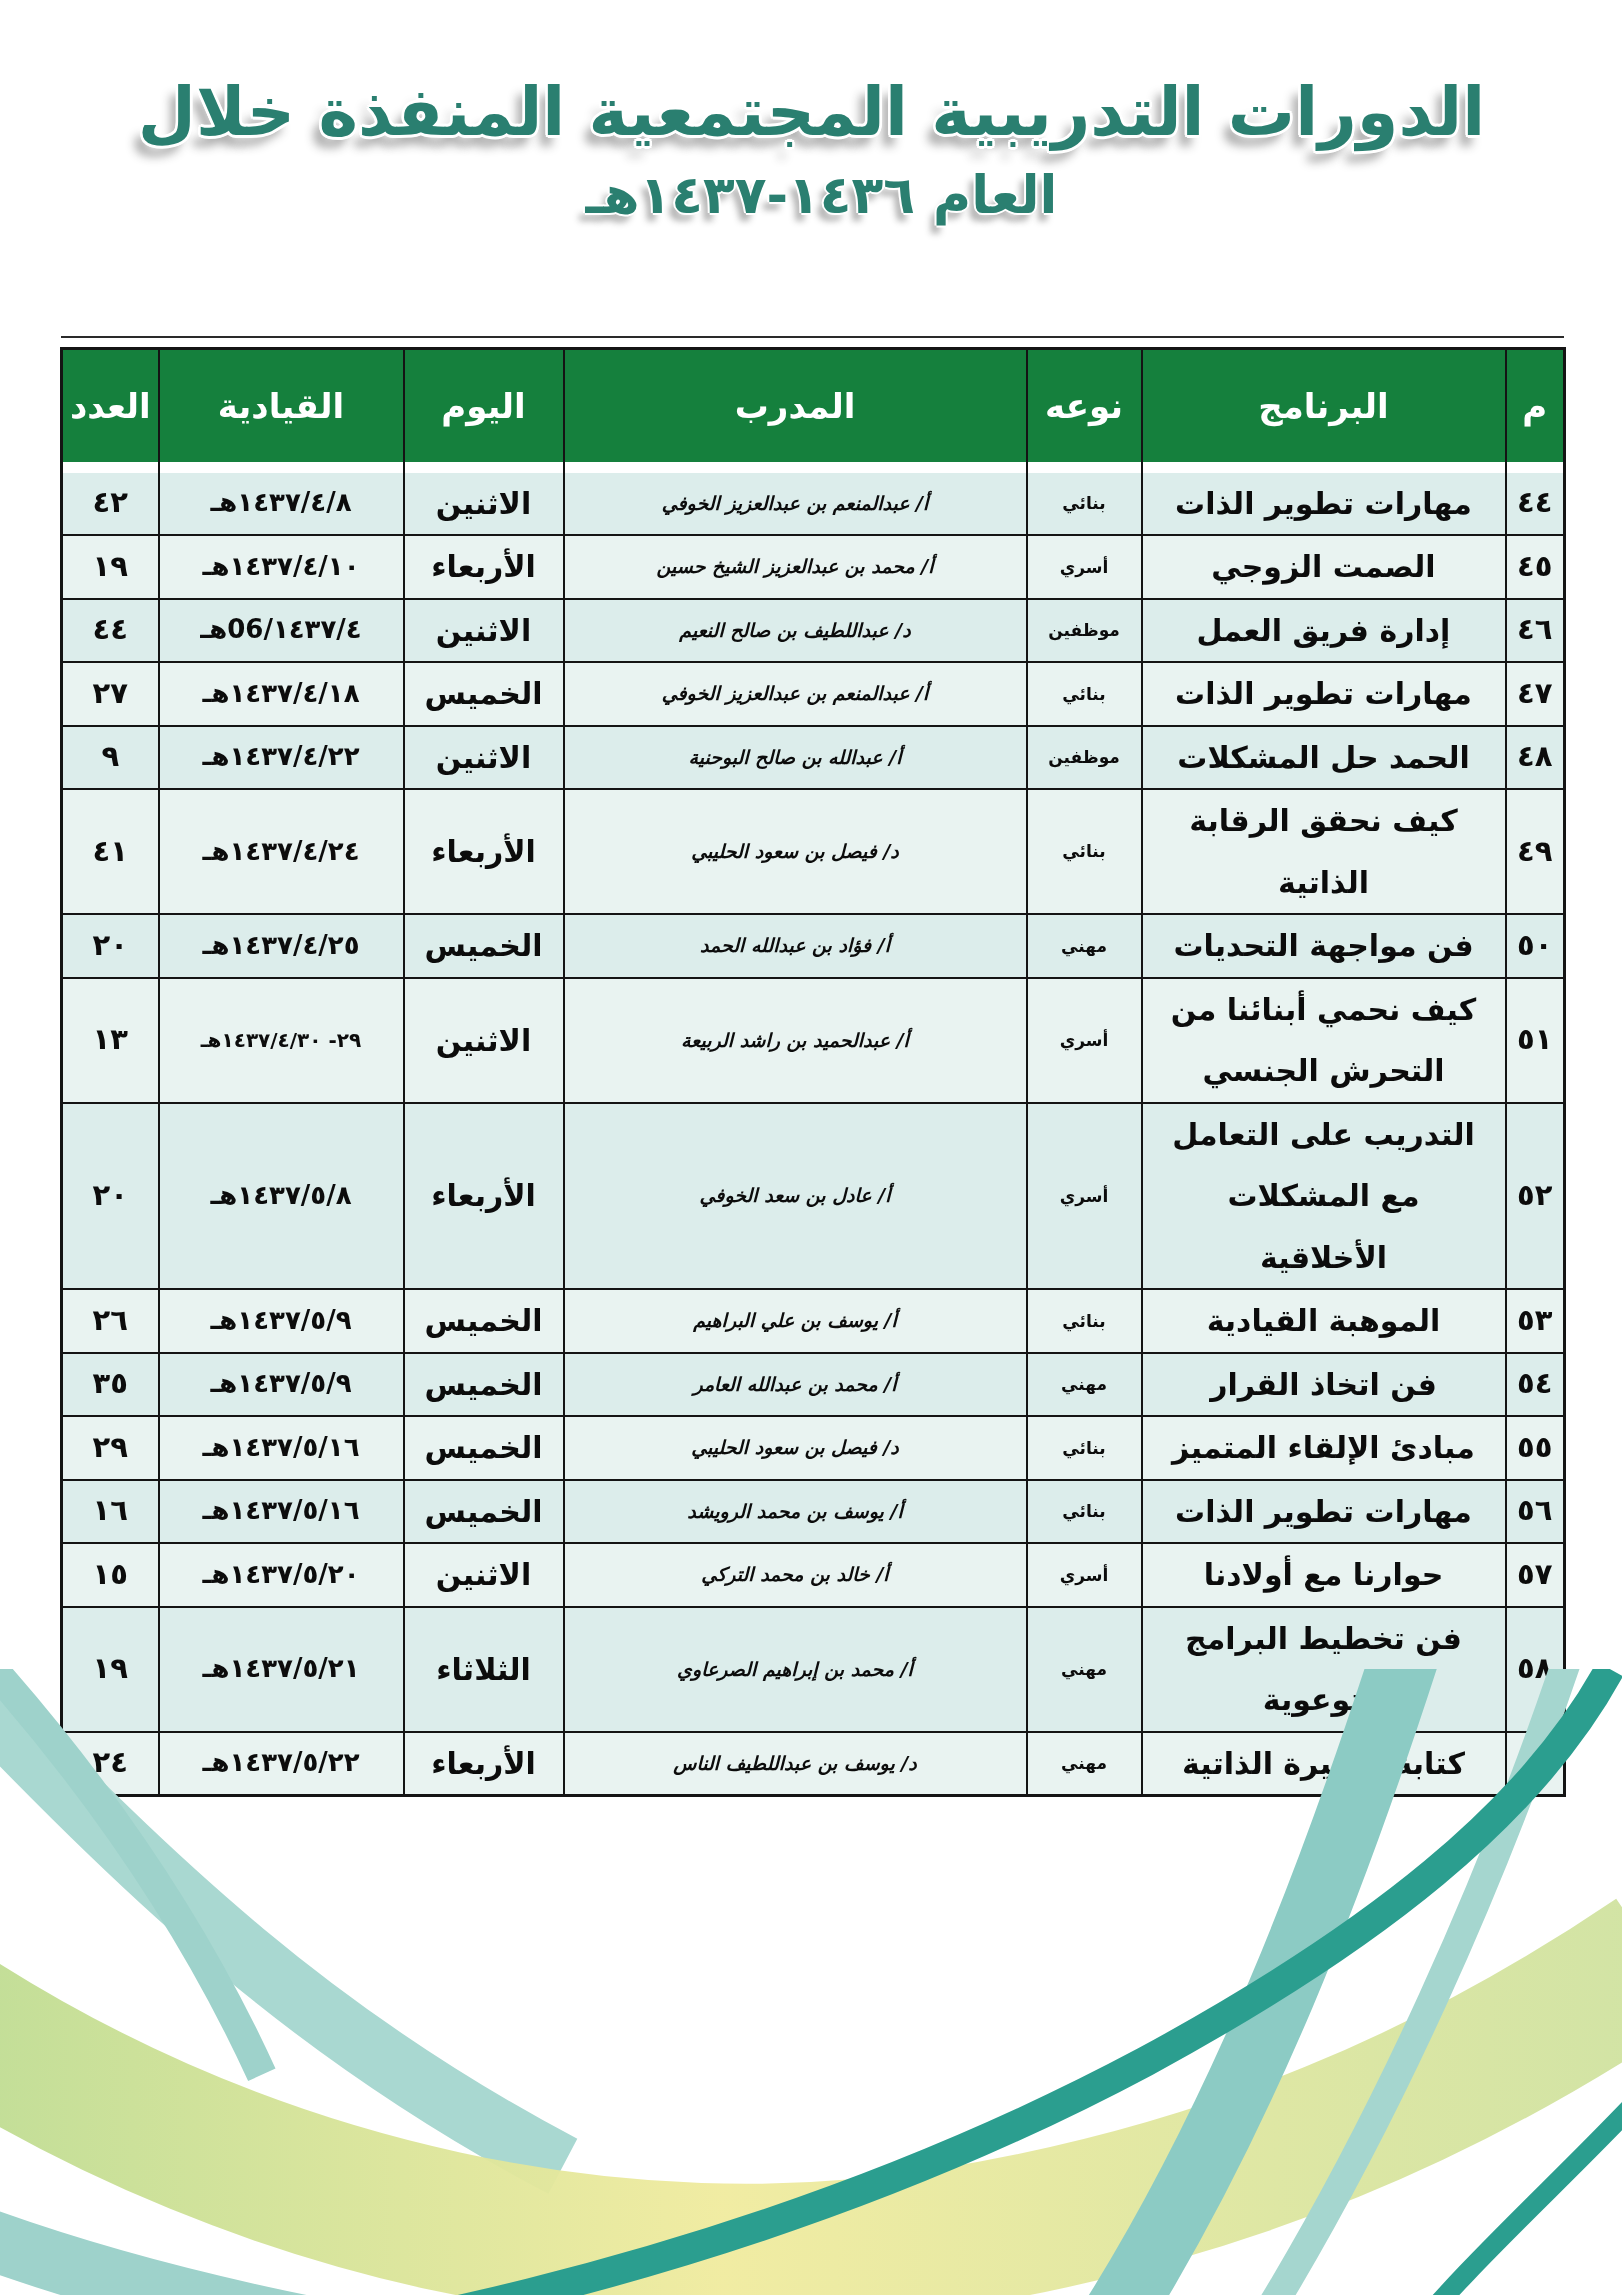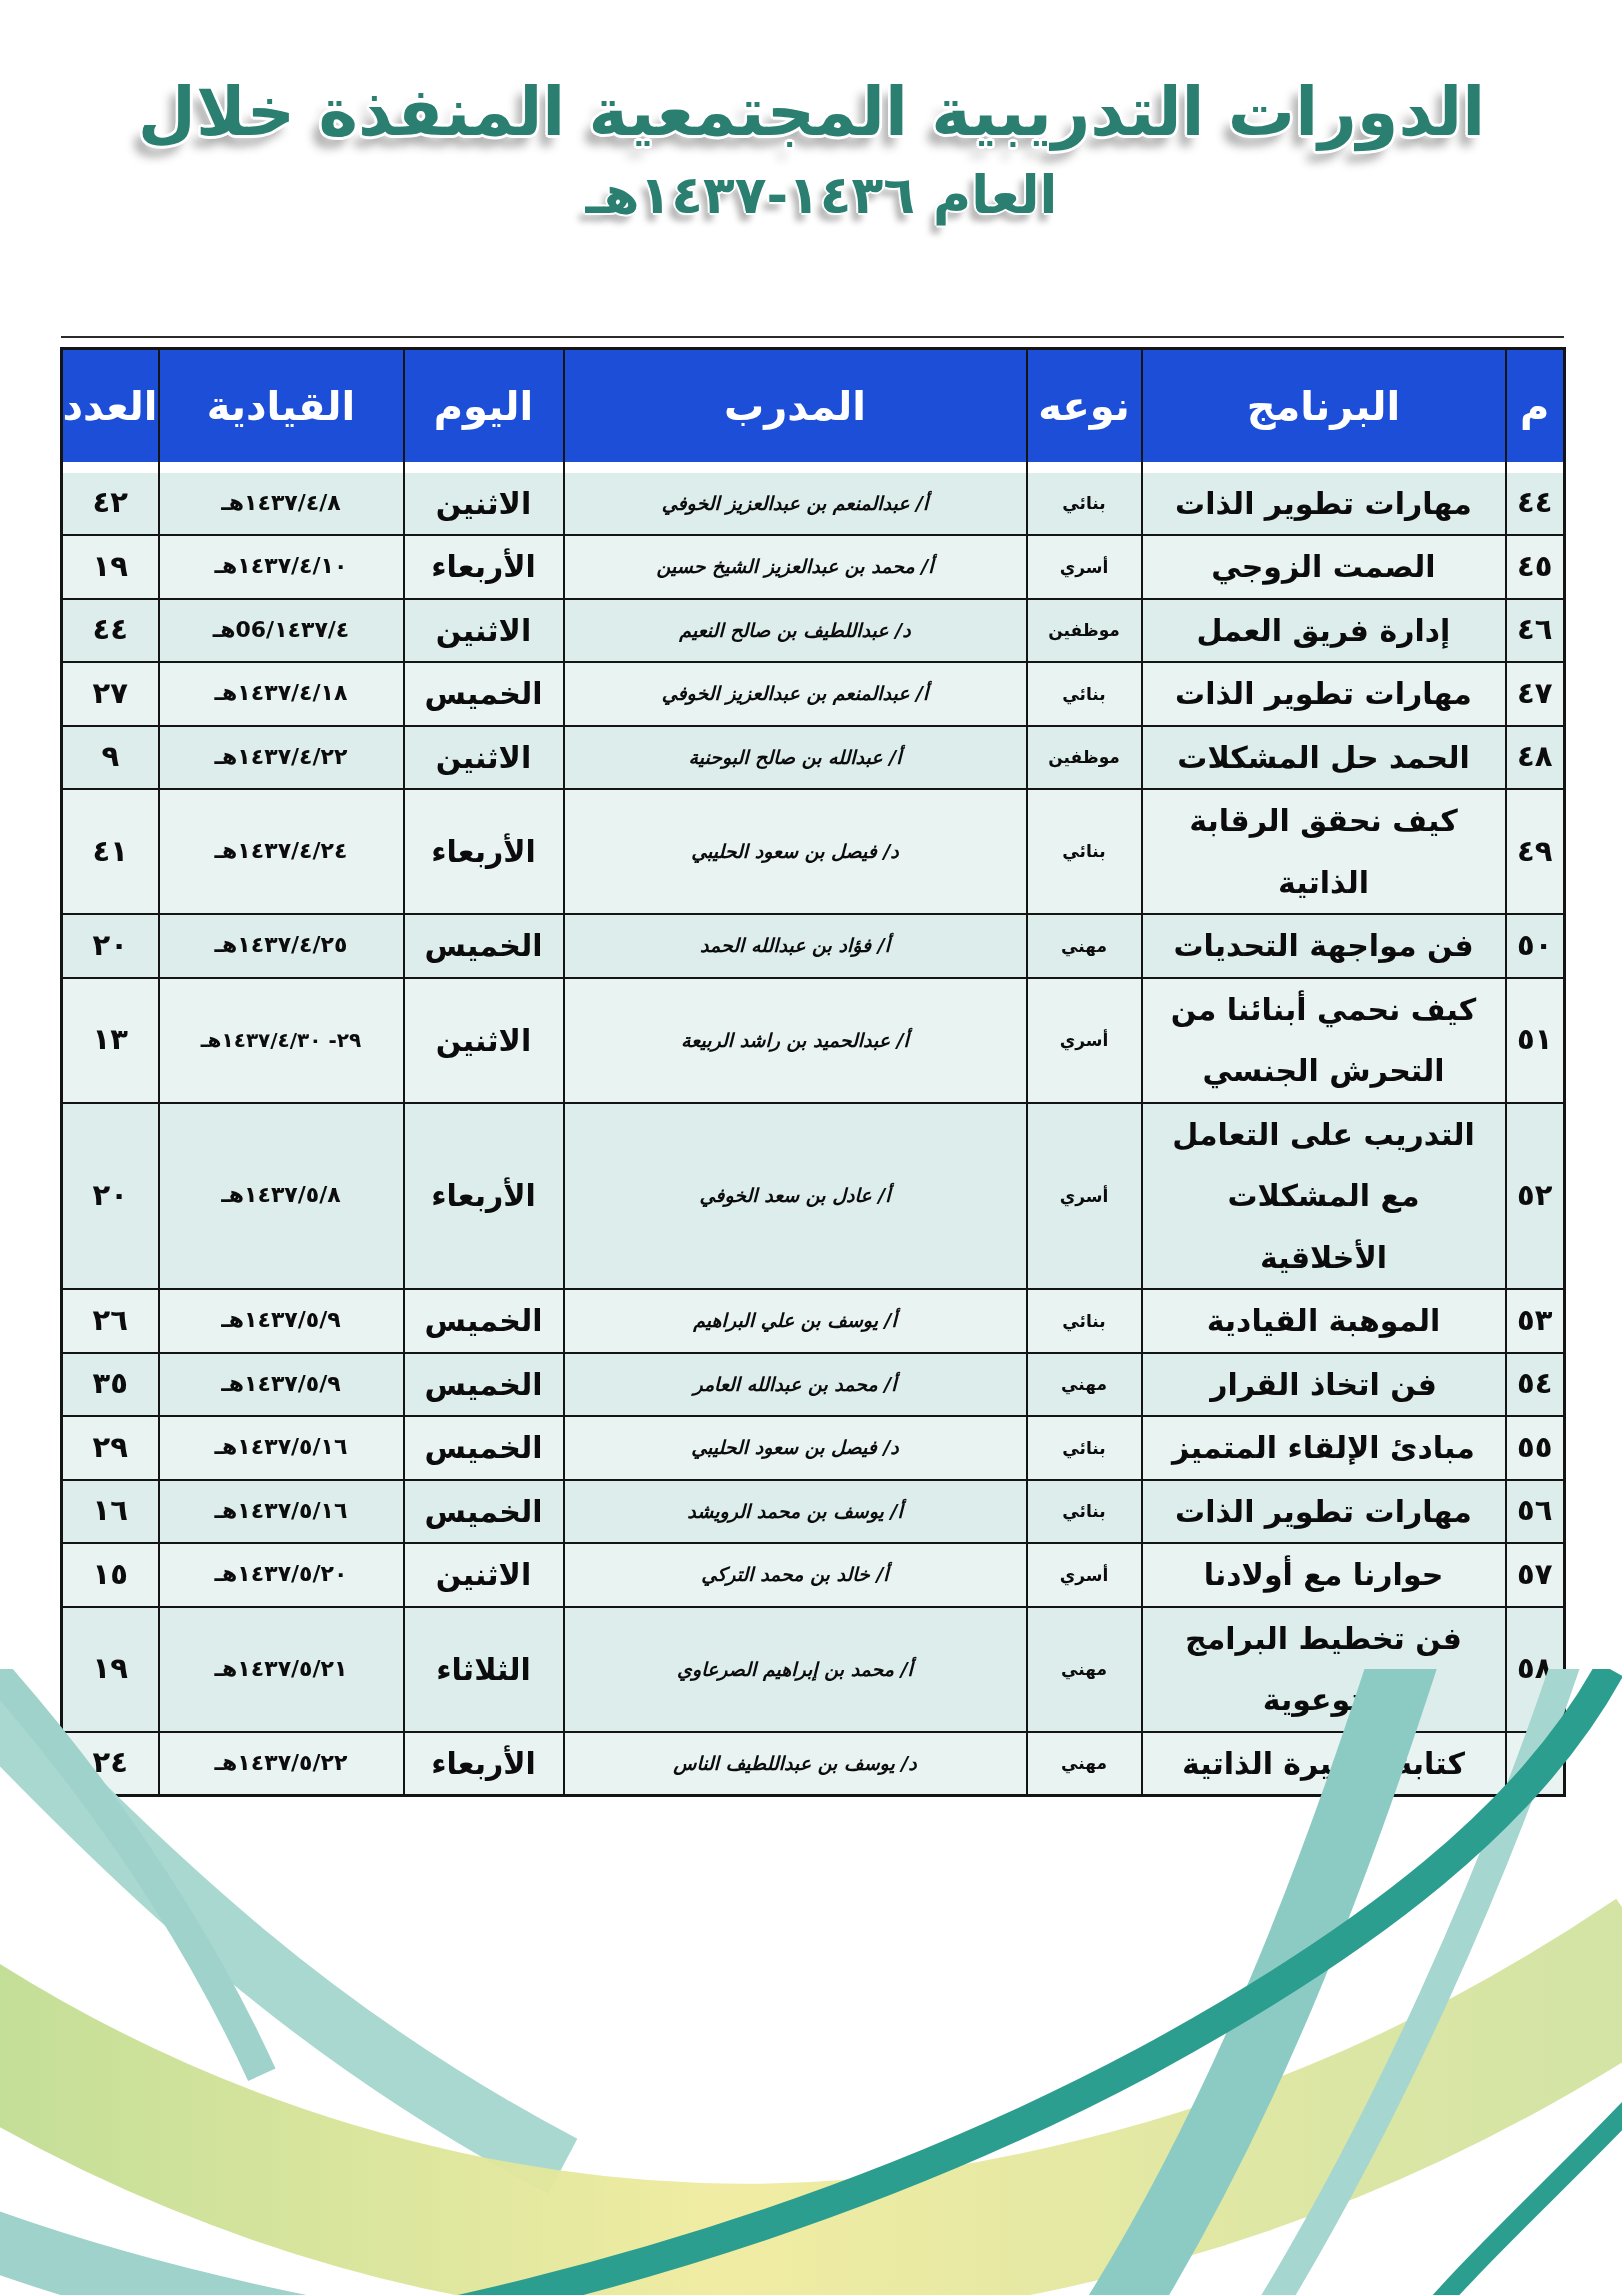--- a/index.html
+++ b/index.html
@@ -66,24 +66,24 @@
     border: 3.9px solid #141414;
   }
   table.courses th, table.courses td {
     border-left: 2px solid #141414;
     border-right: 2px solid #141414;
     text-align: center;
     vertical-align: middle;
     overflow: hidden;
   }
   table.courses thead th {
-    background: #1d4ed8;
+    background: #15803d;
     color: #ffffff;
     font-weight: 700;
-    font-size: 40px;
+    font-size: 34px;
     height: 110px;
     border-top: 0;
     border-bottom: 0;
   }
   table.courses thead tr.gap td {
     background: #ffffff;
     height: 10.5px;
     border-top: 0;
     border-bottom: 0;
     padding: 0;
@@ -100,21 +100,21 @@
   table.courses tbody tr:first-child td { border-top: 0; }
 
   tbody tr.shade-a td { background: #dcedeb; }
   tbody tr.shade-b td { background: #e9f3f1; }
 
   .c-num     { font-size: 29px; }
   .c-program { font-size: 30px; line-height: 2.05 !important; padding: 0 18.3px !important; }
   .c-type    { font-size: 17px; }
   .c-trainer { font-size: 19px; font-style: italic; }
   .c-day     { font-size: 30px; }
-  .c-date    { font-size: 22px; direction: rtl; }
+  .c-date    { font-size: 26px; direction: rtl; }
   .c-count   { font-size: 29px; }
   .date-small { font-size: 20px !important; }
 
   
   .waves {
     position: absolute;
     left: 0;
     top: 1622px;
     width: 1623px;
     height: 674px;

